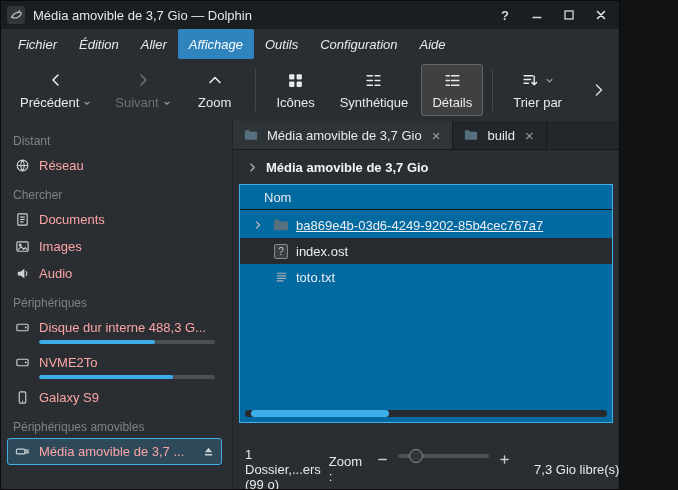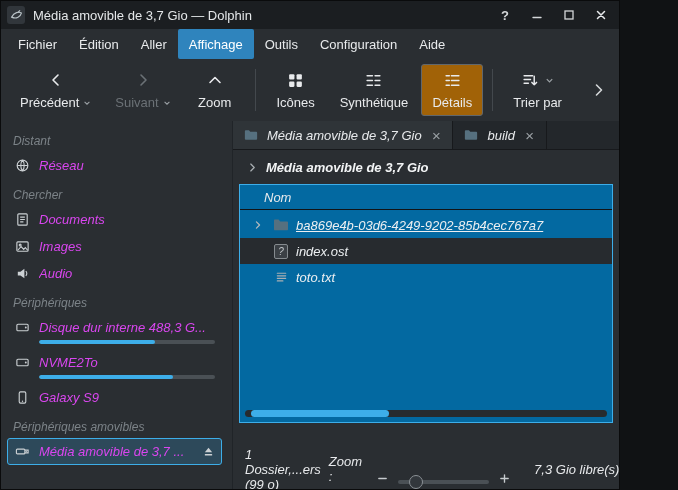--- a/index.html
+++ b/index.html
@@ -16,45 +16,45 @@
   
   .titlebar { height:28px; flex:0 0 28px; background:#1b1e21; display:flex; align-items:center; padding:0 6px; gap:8px; }
   .app-icon { width:18px; height:18px; border-radius:3px; background:#31363b; display:flex; align-items:center; justify-content:center; }
   .win-title { font-size:13px; color:#e4e7e9; white-space:nowrap; }
   .tb-spacer { flex:1; }
   .tb-btn { width:24px; height:20px; display:flex; align-items:center; justify-content:center; color:#d4d7d9; border-radius:3px; }
   .tb-btn.help { font-weight:bold; font-size:13px; }
 
   
   .menubar { height:30px; flex:0 0 30px; display:flex; align-items:stretch; padding:0 6px; background:#2a2e32; }
-  .menu-item { display:flex; align-items:center; padding:0 11px; color:#e8eaec; border-radius:2px; }
+  .menu-item { display:flex; align-items:center; padding:0 11px; color:#e8eaec; border-radius:2px;font-style:italic; }
   .menu-item.active { background:#2f84bd; color:#ffffff; }
 
   
   .toolbar { height:62px; flex:0 0 62px; display:flex; align-items:center; padding:0 8px; gap:2px; }
   .tool-btn { display:flex; flex-direction:column; align-items:center; justify-content:center; gap:5px;
               padding:5px 10px; min-width:62px; border:1px solid transparent; border-radius:3px; color:#e8eaec; }
   .tool-btn.disabled { color:#6b7176; }
-  .tool-btn.checked { background:#a16207; border-color:#61676c; }
+  .tool-btn.checked { background:#404040; border-color:#61676c; }
   .icon-row { display:flex; align-items:center; gap:6px; height:20px; }
   .label-row { display:flex; align-items:center; gap:4px; font-size:13px; }
   .caret { color:#9aa0a4; }
   .tool-sep { width:1px; height:42px; background:#43484d; margin:0 7px; }
   .tool-overflow { margin-left:auto; color:#d4d7d9; padding:0 6px; }
 
   
-  .body { flex:1; display:flex; min-height:0;font-style:italic; }
+  .body { flex:1; display:flex; min-height:0; }
 
   
   .sidebar { width:232px; flex:0 0 232px; padding:4px 10px 0 6px; border-right:1px solid #202428; overflow:hidden; }
   .side-header { color:#7c8388; font-size:12px; padding:9px 6px 4px; }
   .side-item { padding:3px 6px; border:1px solid transparent; border-radius:3px; }
   .si-row { display:flex; align-items:center; gap:9px; min-height:19px; }
   .sicon { width:16px; height:16px; color:#ccd1d4; flex:0 0 16px; display:flex; align-items:center; justify-content:center; }
-  .si-label { white-space:nowrap; overflow:hidden; color:#d946ef; }
+  .si-label { white-space:nowrap; overflow:hidden; color:#fca5a5; }
   .side-item.selected { background:rgba(61,174,233,.22); border-color:#3daee9; }
   .usage { height:4px; background:#4a5055; border-radius:2px; margin:3px 0 1px 25px; position:relative; overflow:hidden; }
   .usage-fill { position:absolute; left:0; top:0; bottom:0; background:#3daee9; border-radius:2px; }
   .eject { margin-left:auto; color:#ccd1d4; }
 
   
   .main { flex:1; display:flex; flex-direction:column; min-width:0; padding-bottom:4px; }
   .tabbar { height:29px; flex:0 0 29px; display:flex; align-items:stretch; background:#23272b; border-bottom:1px solid #17191c; }
   .tab { display:flex; align-items:center; gap:8px; padding:0 10px; color:#e8eaec; }
   .tab.active { background:#2f3438; border-right:1px solid #17191c; }
@@ -73,21 +73,21 @@
   .expander { width:16px; flex:0 0 16px; display:flex; justify-content:center; color:#b4babe; }
   .ficon { width:16px; height:16px; flex:0 0 16px; display:flex; align-items:center; justify-content:center; }
   .fname { white-space:nowrap; }
   .fname.focused { text-decoration:underline; }
   .unknown-box { width:14px; height:15px; background:#3b4045; border:1px solid #858b8f; border-radius:2px;
                  display:flex; align-items:center; justify-content:center; font-size:10px; color:#c0c5c8; }
   .hscroll { height:7px; flex:0 0 7px; margin:3px 5px 5px; background:#272b2f; border-radius:3.5px; position:relative; }
   .hthumb { position:absolute; top:0; bottom:0; left:6px; width:38%; background:#3daee9; border-radius:3.5px; }
 
   .statusbar { height:32px; flex:0 0 32px; display:flex; align-items:center; padding:0 12px; gap:8px; color:#e8eaec;margin-top:30px; }
-  .zoom-group { margin-left:auto; display:flex; align-items:flex-end; gap:10px; }
+  .zoom-group { margin-left:auto; display:flex; align-items:flex-start; gap:10px; }
   .zoom-icon { color:#c6cbce; }
   .slider { width:96px; height:4px; background:#4a5055; border-radius:2px; position:relative; }
   .slider-handle { position:absolute; top:50%; left:20%; transform:translate(-50%,-50%); width:14px; height:14px;
                    border-radius:50%; background:#32373c; border:1px solid #8b9196; }
   .free-space { margin-left:16px; white-space:nowrap; }
 </style>
 </head>
 <body>
 
 <div class="window">

